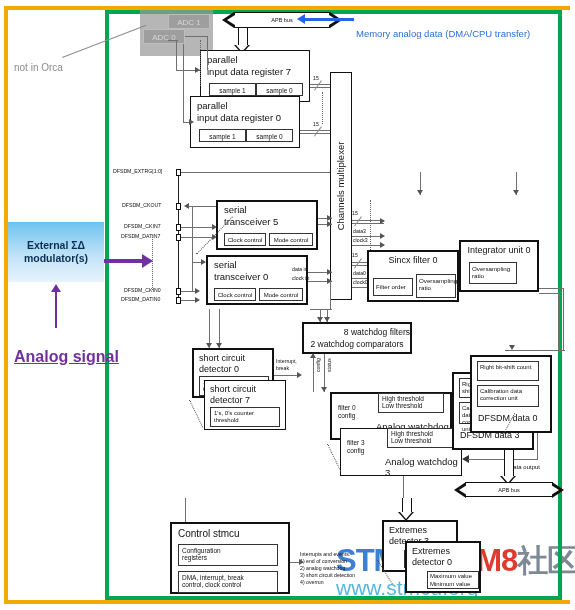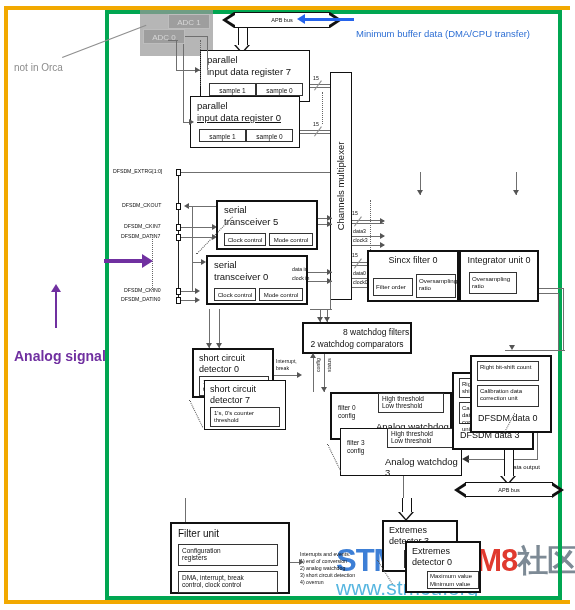--- a/index.html
+++ b/index.html
@@ -59,21 +59,21 @@
       border-left:8px solid transparent;border-right:8px solid transparent;border-top:9px solid #111;}
   .fatv .head i{position:absolute;left:-6px;top:-9px;width:0;height:0;
       border-left:6px solid transparent;border-right:6px solid transparent;border-top:7px solid #fff;}
 
   
   .mod{position:absolute;left:8px;top:222px;width:96px;height:60px;
       background:linear-gradient(180deg,#6ec2f0 0%,#bfe2f7 55%,#e7f4fd 100%);
       border:none;display:flex;align-items:center;justify-content:center;}
   .mod span{font-size:10.5px;font-weight:bold;color:#0b2e55;text-align:center;line-height:1.25;}
 
-  .purple{color:#7030a0;font-weight:bold;font-size:14px;}
+  .purple{color:#7030a0;font-weight:bold;font-size:16px;text-decoration:underline;}
   .blue-note{color:#2e6fd4;font-size:9.5px;}
   .gray-note{color:#8c8c8c;font-size:10px;}
 
   .parrow{position:absolute;background:#7030a0;}
   .parrow-head{position:absolute;width:0;height:0;}
 
   
   .wm{position:absolute;pointer-events:none;user-select:none;}
   .wm1{font-size:31px;font-weight:bold;letter-spacing:-1px;}
   .wm-blue{color:#3d7fd6;}
@@ -108,39 +108,39 @@
     <div class="busbar" style="left:12px;top:0;width:96px;height:16px;"></div>
     <div class="tri tri-l" style="left:0;top:0;"></div>
     <div class="tri tri-l-in" style="left:5px;top:3px;"></div>
     <div class="tri tri-r" style="right:0;top:0;"></div>
     <div class="tri tri-r-in" style="right:5px;top:3px;"></div>
     <div class="bus-txt">APB bus</div>
   </div>
 
   <div style="position:absolute;left:302px;top:18px;width:52px;height:3px;background:#2563eb;"></div>
   <div class="arrowhead" style="left:297px;top:14px;border-top:5px solid transparent;border-bottom:5px solid transparent;border-right:8px solid #2563eb;"></div>
-  <div class="blue-note" style="position:absolute;left:356px;top:28px;">Minimum buffer data (DMA/CPU transfer)</div>
+  <div class="blue-note" style="position:absolute;left:356px;top:28px;">Memory analog data (DMA/CPU transfer)</div>
 
   <div class="fatv" style="left:234px;top:28px;">
     <div class="stem" style="height:17px;"></div>
     <div class="head" style="top:17px;">
         <i></i>
       </div>
   </div>
 
   <div class="bx" style="left:200px;top:50px;width:110px;height:52px;">
     <div style="position:absolute;left:6px;top:4px;font-size:9.5px;">parallel</div>
     <div style="position:absolute;left:6px;top:16px;font-size:9.5px;">input data register 7</div>
     <div class="bx inner" style="left:8px;top:32px;width:47px;height:13px;font-size:6.5px;text-align:center;line-height:13px;">sample 1</div>
     <div class="bx inner" style="left:55px;top:32px;width:47px;height:13px;font-size:6.5px;text-align:center;line-height:13px;">sample 0</div>
   </div>
 
   <div class="bx" style="left:190px;top:96px;width:110px;height:52px;">
     <div style="position:absolute;left:6px;top:4px;font-size:9.5px;">parallel</div>
-    <div style="position:absolute;left:6px;top:16px;font-size:9.5px;text-decoration:underline;">input data register 0</div>
+    <div style="position:absolute;left:6px;top:16px;font-size:9.5px;">input data register 0</div>
     <div class="bx inner" style="left:8px;top:32px;width:47px;height:13px;font-size:6.5px;text-align:center;line-height:13px;">sample 1</div>
     <div class="bx inner" style="left:55px;top:32px;width:47px;height:13px;font-size:6.5px;text-align:center;line-height:13px;">sample 0</div>
   </div>
 
   <div class="ln h" style="left:185px;top:36px;width:22px;"></div>
   <div class="ln v" style="left:207px;top:36px;height:34px;"></div>
   <div class="ln h" style="left:207px;top:70px;width:0px;"></div>
   <div class="ln v" style="left:183px;top:44px;height:78px;"></div>
   <div class="ln h" style="left:183px;top:122px;width:7px;"></div>
   <div class="arrowhead ah-r" style="left:189px;top:119px;"></div>
@@ -226,20 +226,23 @@
 
   <div class="lbl tiny" style="left:292px;top:267px;">data in</div>
   <div class="lbl tiny" style="left:292px;top:276px;">clock in</div>
   <div class="ln h" style="left:308px;top:272px;width:24px;"></div>
   <div class="ln h" style="left:308px;top:281px;width:24px;"></div>
   <div class="arrowhead ah-r" style="left:327px;top:269px;"></div>
   <div class="arrowhead ah-r" style="left:327px;top:278px;"></div>
   <div class="ln v" style="left:330px;top:281px;height:28px;"></div>
   <div class="ln h" style="left:310px;top:309px;width:22px;"></div>
 
+  <div class="mod">
+    <span>External ΣΔ modulator(s)</span>
+  </div>
   <div class="parrow" style="left:104px;top:259px;width:40px;height:4px;"></div>
   <div class="parrow-head" style="left:142px;top:254px;border-top:7px solid transparent;border-bottom:7px solid transparent;border-left:11px solid #7030a0;"></div>
 
   <div class="parrow" style="left:55px;top:292px;width:1.6px;height:36px;"></div>
   <div class="parrow-head" style="left:51px;top:284px;border-left:5px solid transparent;border-right:5px solid transparent;border-bottom:8px solid #7030a0;"></div>
   <div class="purple" style="position:absolute;left:14px;top:348px;">Analog signal</div>
 
   <div class="lbl tiny" style="left:352px;top:211px;">15</div>
   <div class="ln h" style="left:352px;top:220px;width:32px;"></div>
   <div class="ln h" style="left:352px;top:223px;width:32px;"></div>
@@ -264,39 +267,39 @@
   <div class="ln h" style="left:352px;top:287px;width:26px;"></div>
   <div class="arrowhead ah-r" style="left:374px;top:284px;"></div>
   <div class="dot" style="left:370px;top:200px;height:58px;"></div>
 
 
   <div class="bx" style="left:367px;top:250px;width:92px;height:52px;border-width:2px;">
     <div style="position:absolute;width:100%;top:3px;text-align:center;font-size:9px;">Sincx filter 0</div>
     <div class="bx inner" style="left:4px;top:26px;width:40px;height:18px;font-size:6.2px;padding:4px 2px;">Filter order</div>
     <div class="bx inner" style="left:47px;top:22px;width:40px;height:24px;font-size:6.2px;padding:2px;">Oversampling ratio</div>
   </div>
-  <div class="bx" style="left:459px;top:250px;width:80px;height:52px;border-width:2px;">
+  <div class="bx" style="left:459px;top:240px;width:80px;height:52px;border-width:2px;">
     <div style="position:absolute;width:100%;top:3px;text-align:center;font-size:9px;">Integrator unit 0</div>
     <div class="bx inner" style="left:8px;top:20px;width:48px;height:22px;font-size:6.2px;padding:2px;">Oversampling ratio</div>
   </div>
 
   <div class="ln v" style="left:420px;top:172px;height:23px;"></div>
   <div class="arrowhead ah-d" style="left:417px;top:190px;"></div>
   <div class="ln v" style="left:516px;top:172px;height:23px;"></div>
   <div class="arrowhead ah-d" style="left:513px;top:190px;"></div>
 
   <div class="ln h" style="left:539px;top:288px;width:25px;"></div>
   <div class="ln v" style="left:563px;top:288px;height:62px;"></div>
   <div class="ln h" style="left:539px;top:293px;width:20px;"></div>
   <div class="ln v" style="left:558px;top:293px;height:57px;"></div>
   <div class="arrowhead ah-d" style="left:509px;top:345px;"></div>
   <div class="ln h" style="left:505px;top:350px;width:60px;"></div>
 
   <div class="bx" style="left:302px;top:322px;width:110px;height:32px;border-width:2px;">
-    <div style="position:absolute;width:100%;top:4px;text-align:left;font-size:8.5px;padding-left:39px;">8 watchdog filters</div>
+    <div style="position:absolute;width:100%;top:4px;text-align:right;font-size:8.5px;">8 watchdog filters</div>
     <div style="position:absolute;width:100%;top:16px;text-align:center;font-size:8.5px;">2 watchdog comparators</div>
   </div>
   <div class="ln v" style="left:320px;top:310px;height:12px;"></div>
   <div class="arrowhead ah-d" style="left:317px;top:317px;"></div>
   <div class="ln v" style="left:327px;top:310px;height:12px;"></div>
   <div class="arrowhead ah-d" style="left:324px;top:317px;"></div>
 
   <div class="lbl tiny" style="left:316px;top:372px;transform:rotate(-90deg);transform-origin:0 0;">config</div>
   <div class="lbl tiny" style="left:327px;top:372px;transform:rotate(-90deg);transform-origin:0 0;">status</div>
   <div class="ln v" style="left:313px;top:356px;height:36px;"></div>
@@ -386,21 +389,21 @@
   <div class="bus-wrap" style="left:454px;top:482px;width:110px;height:15px;">
     <div class="busbar" style="left:11px;top:0;width:88px;height:15px;"></div>
     <div class="tri tri-l" style="left:0;top:0;"></div>
     <div class="tri tri-l-in" style="left:5px;top:3px;"></div>
     <div class="tri tri-r" style="right:0;top:0;"></div>
     <div class="tri tri-r-in" style="right:5px;top:3px;"></div>
     <div class="bus-txt">APB bus</div>
   </div>
 
   <div class="bx" style="left:170px;top:522px;width:120px;height:72px;border-width:2px;">
-    <div style="position:absolute;left:6px;top:4px;font-size:10px;">Filter unit</div>
+    <div style="position:absolute;left:6px;top:4px;font-size:10px;">Control stmcu</div>
     <div class="bx inner" style="left:6px;top:20px;width:100px;height:22px;font-size:6.5px;padding:2px 3px;">
       <div>Configuration</div>
       <div>registers</div>
     </div>
     <div class="bx inner" style="left:6px;top:47px;width:100px;height:22px;font-size:6.5px;padding:2px 3px;">
       <div>DMA, interrupt, break</div>
       <div>control, clock control</div>
     </div>
   </div>
   <div class="ln v" style="left:185px;top:498px;height:24px;"></div>

